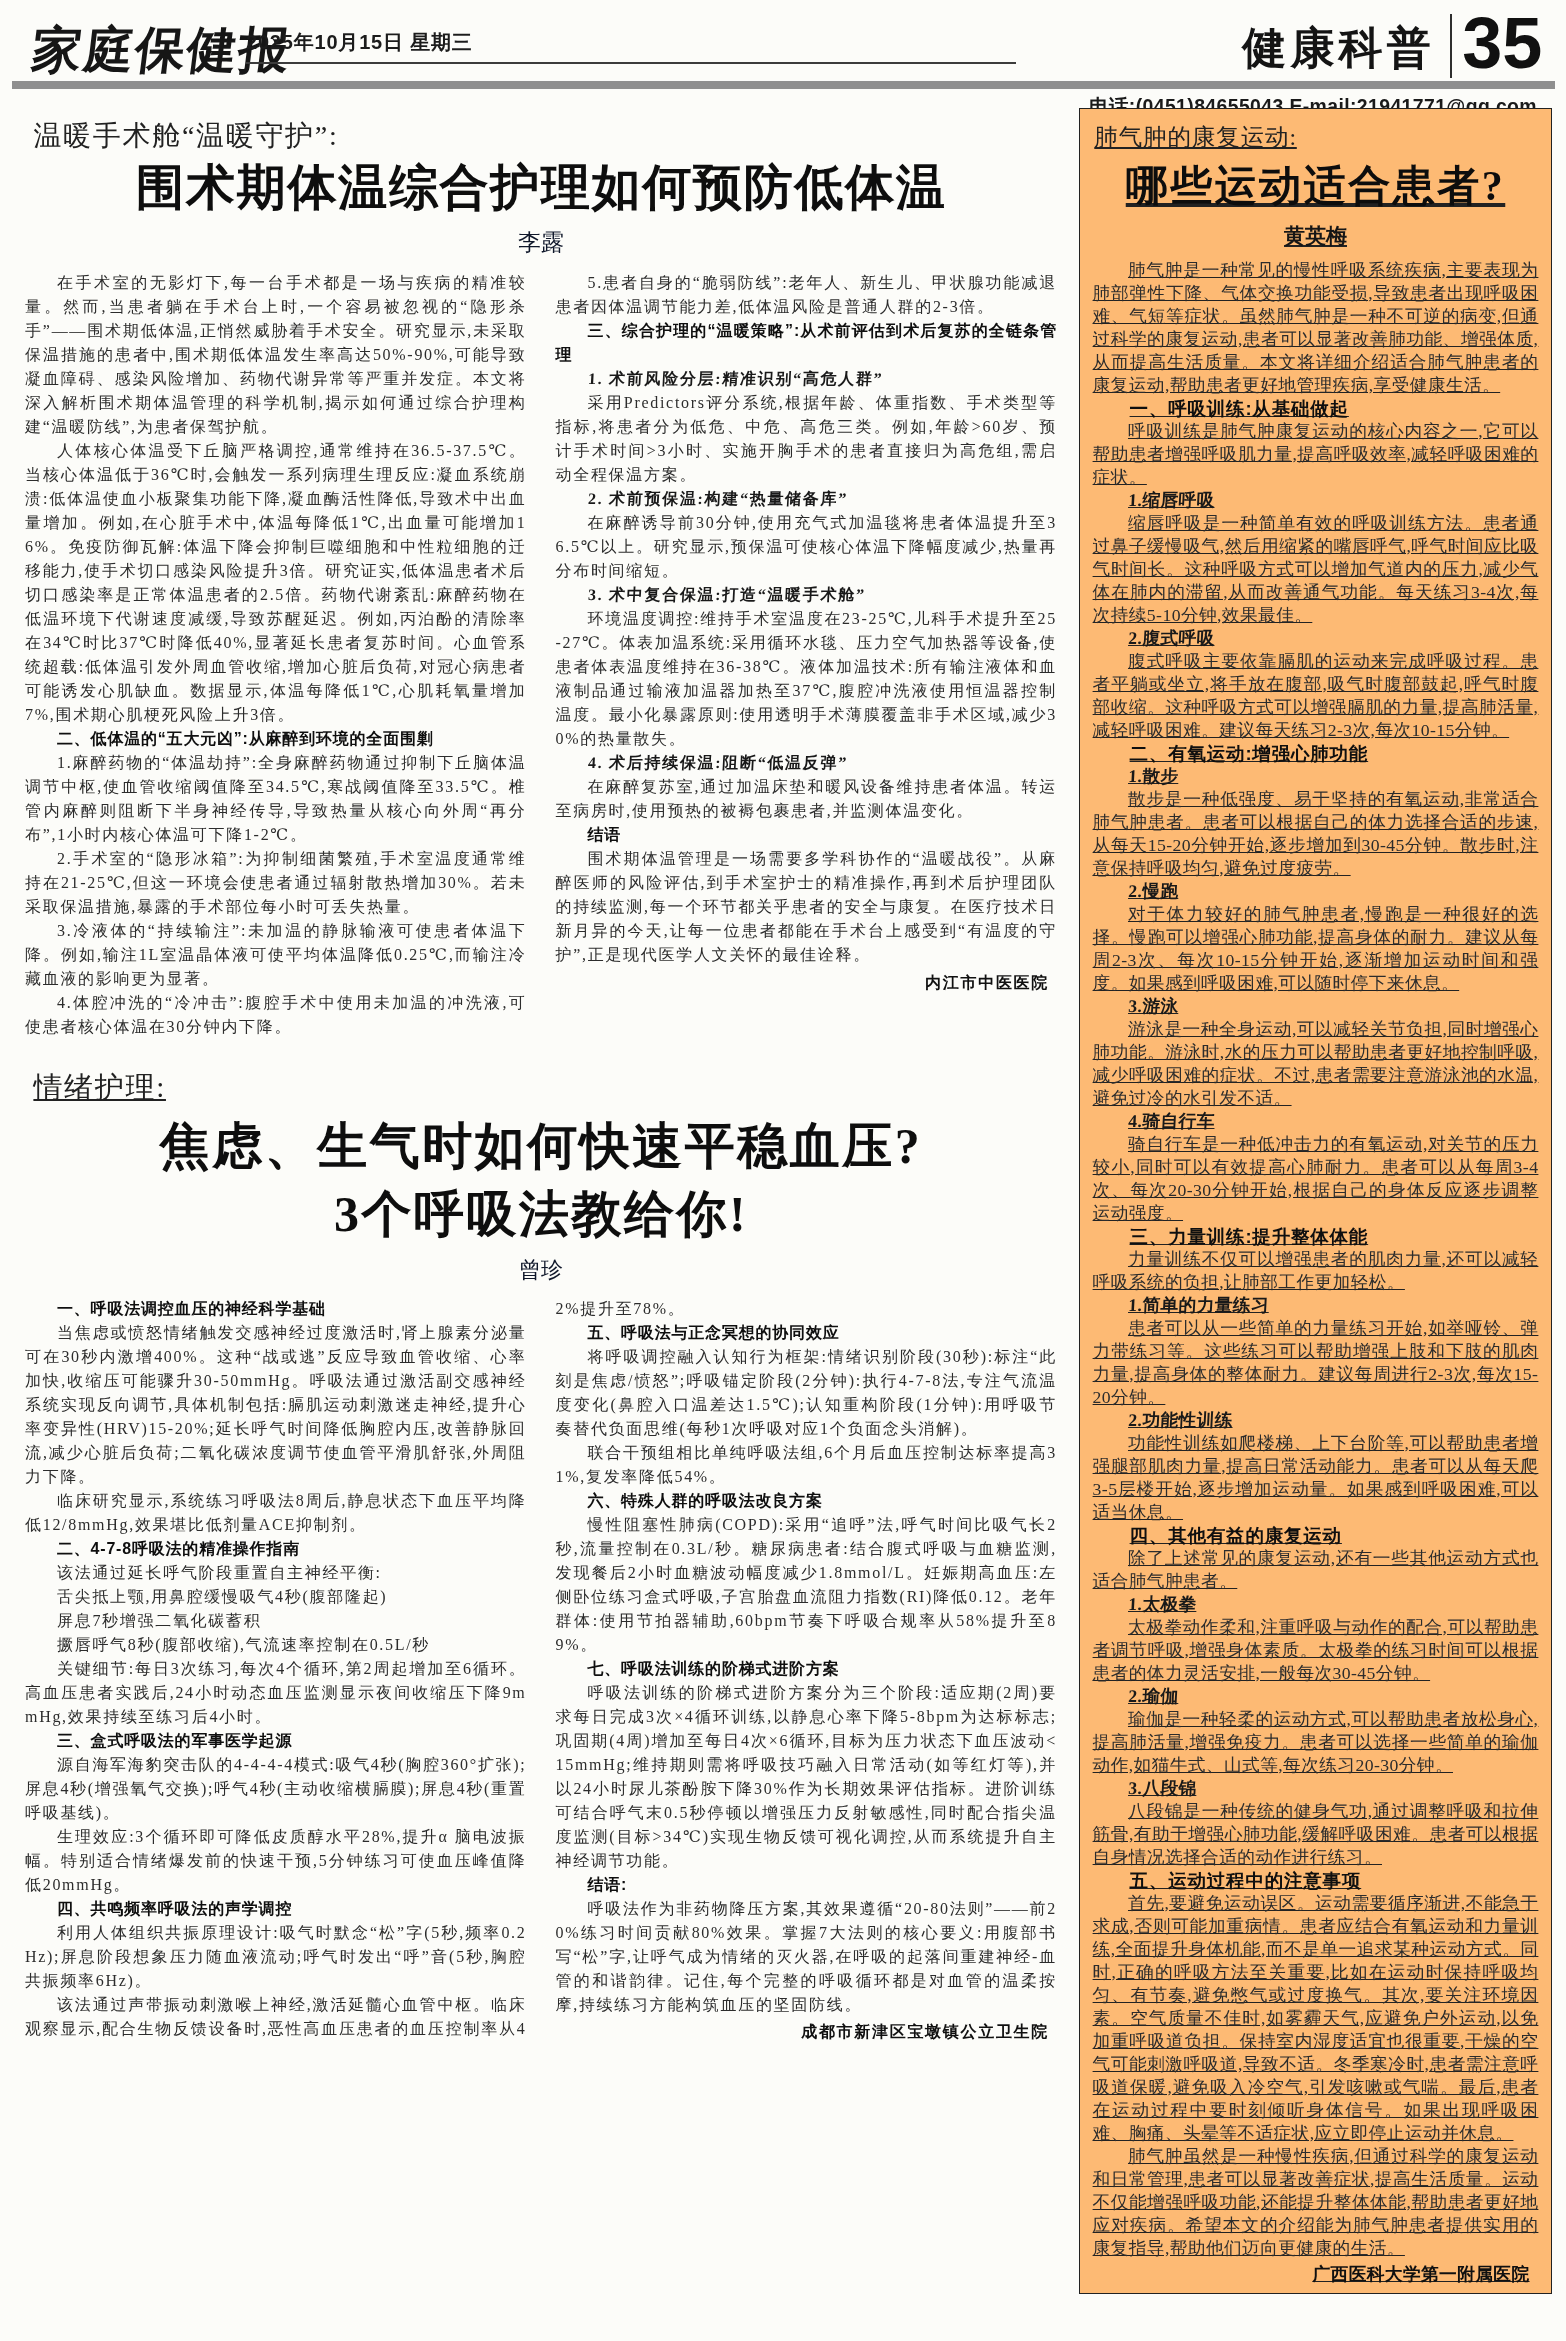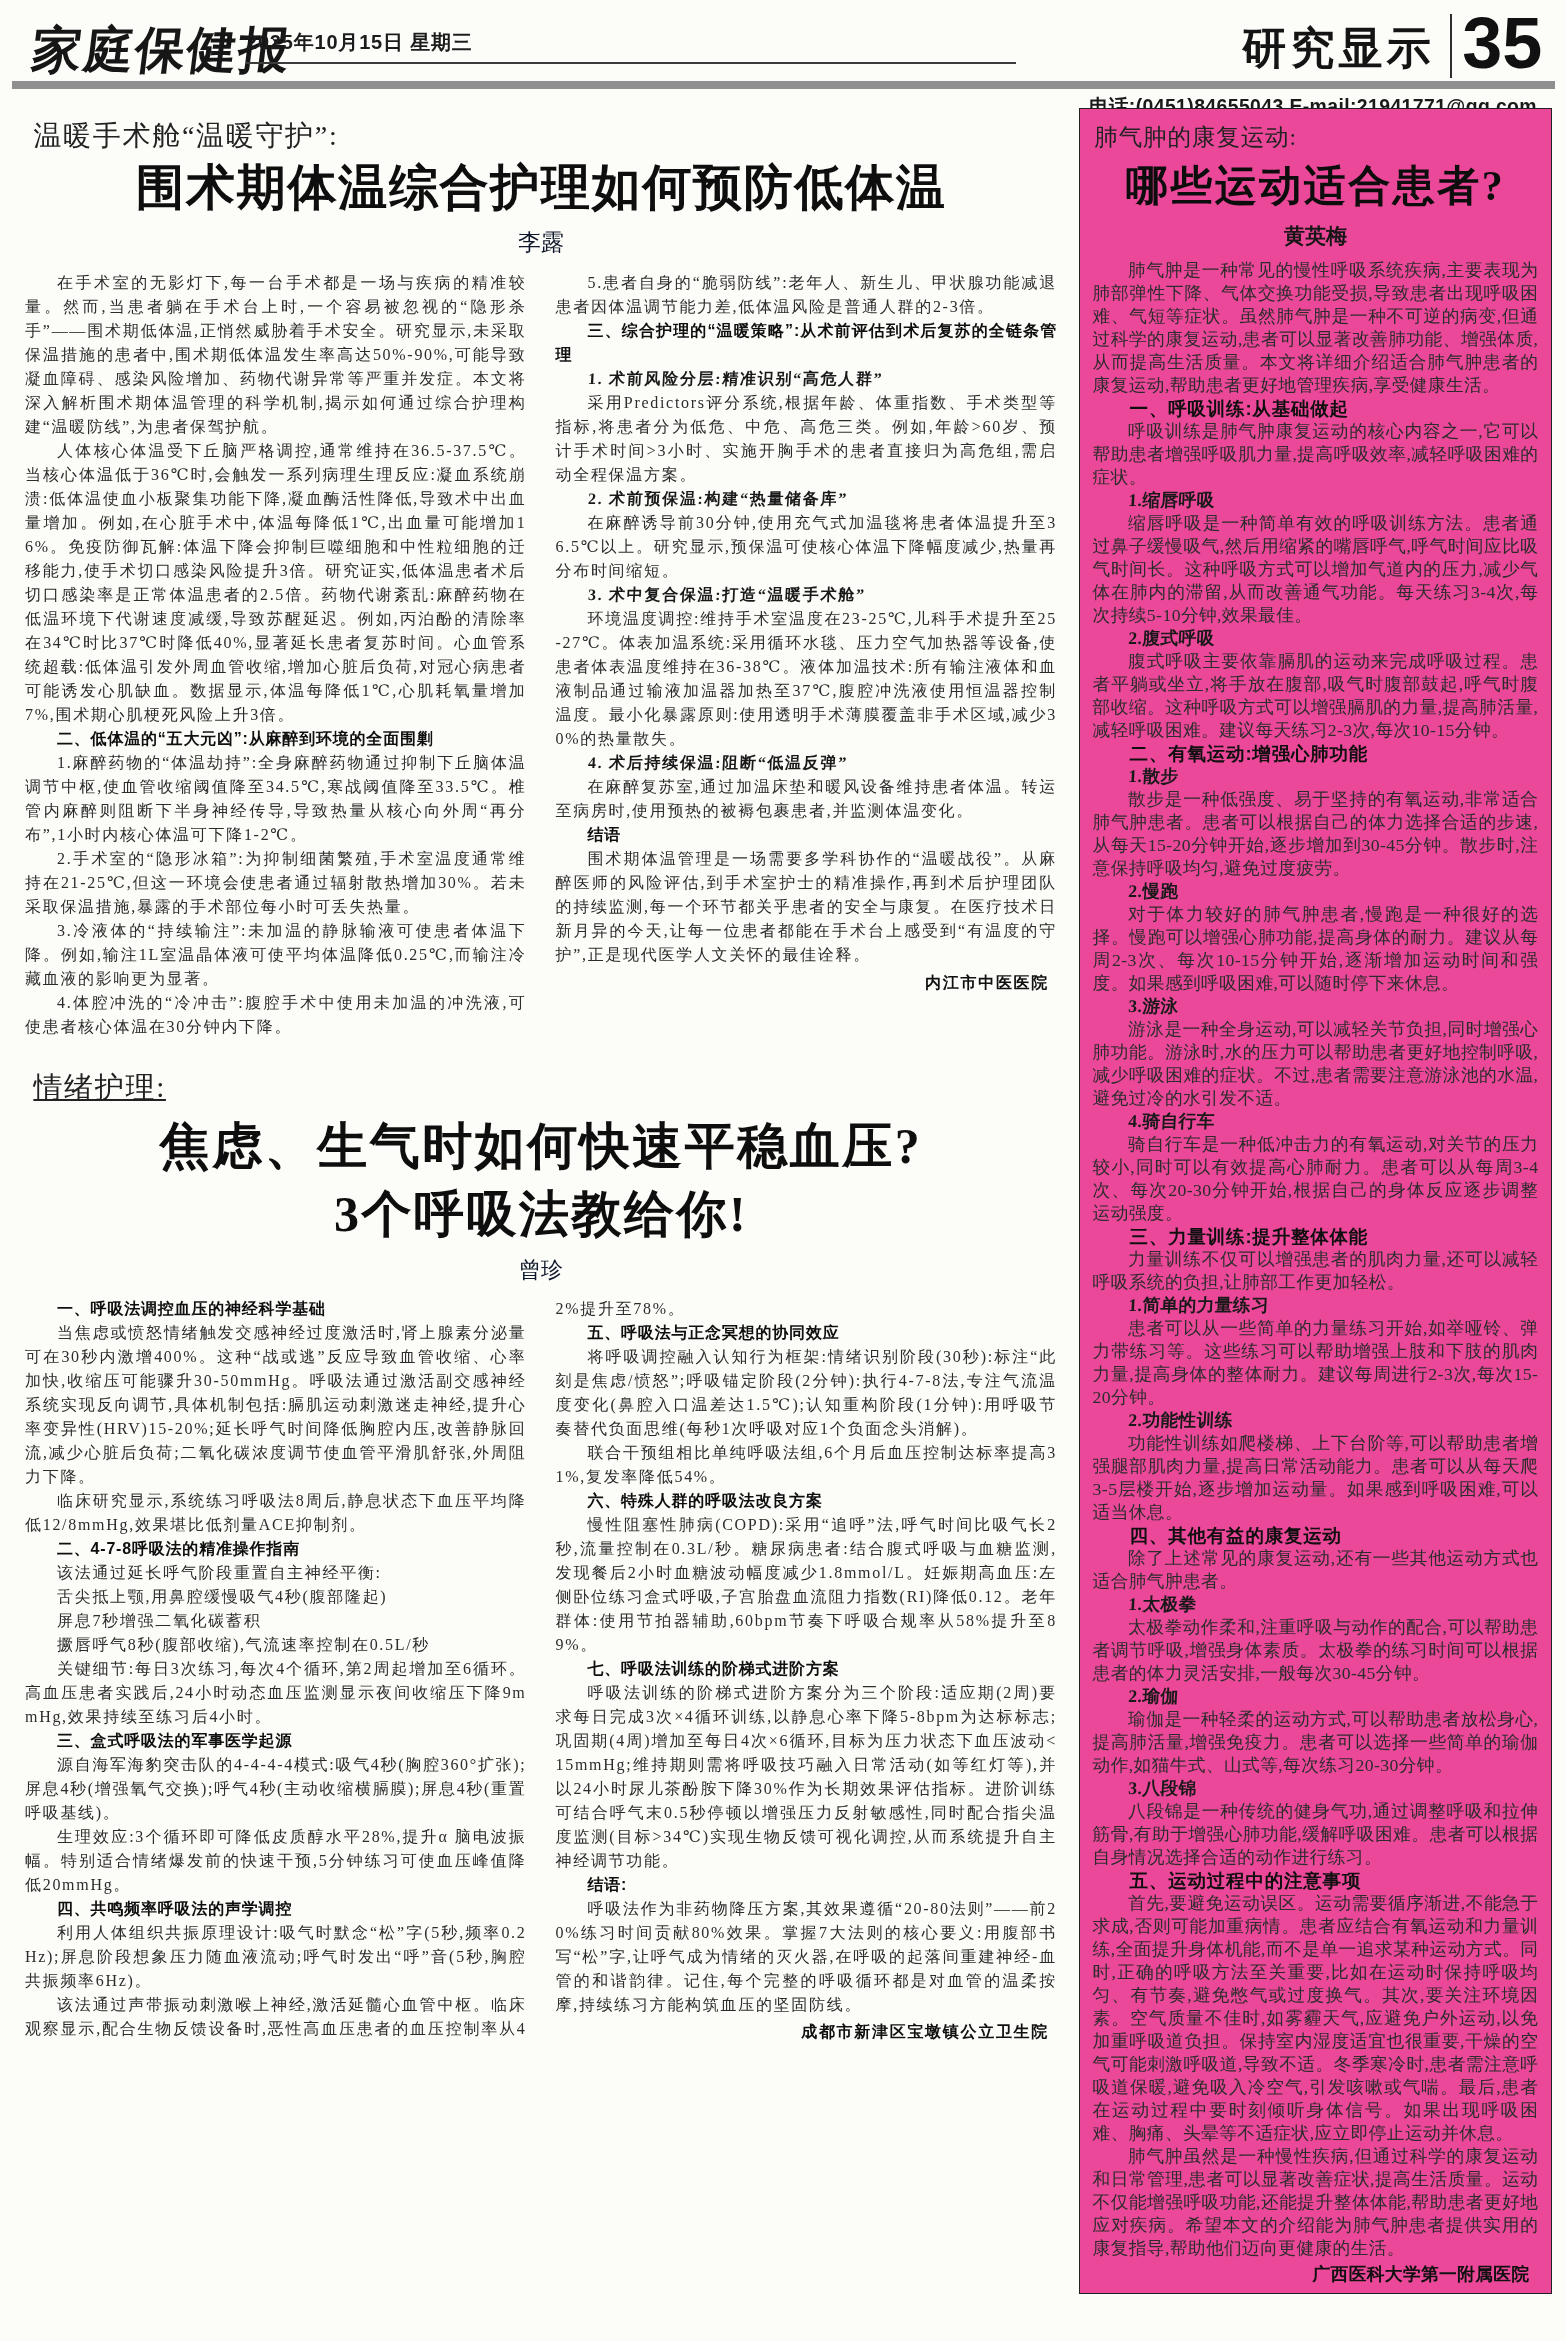--- a/index.html
+++ b/index.html
@@ -60,40 +60,41 @@
     font-family:"Liberation Sans","DejaVu Sans",sans-serif; font-weight:bold; color:#101010;
   }
   .a2 { margin-top:29px; }
   .a2 .kicker { margin:0 0 1.7px 8.4px; font-size:29px;text-decoration:underline; }
   .a2 .headline { font-size:50px; letter-spacing:2.5px; line-height:1.35; }
   .a2 .author { margin:6.7px 0 11.8px 0; font-size:22px; }
   
   .right-box {
     position:absolute; top:108px; left:1079px; width:473px; height:2186px;
     border:1.7px solid #222; box-sizing:border-box; padding:8.4px 12.6px 0 12.6px;
-    background:#ec4899;
+    background:#fdba74;
+    text-decoration:underline;
   }
   .rb-kicker { font-size:23.6px; letter-spacing:0.8px; margin:3.4px 0 0 1.7px; color:#222; }
   .rb-headline { text-align:center; font-size:42px; font-weight:bold; letter-spacing:2.5px; margin:5px 0 0 0; color:#0d0d0d; }
   .rb-author {
     text-align:center; font-size:21px; font-weight:bold; margin:8.4px 0 8.4px 0;
     font-family:"Liberation Sans","DejaVu Sans",sans-serif; color:#161616;
   }
   .rb-body { font-size:17.7px; line-height:23px; letter-spacing:0.4px; color:#2c2c2c; word-break:break-all; }
   .rb-body .para-h { font-size:18.5px; }
 </style>
 </head>
 <body>
 
 <div class="page">
 
   <div class="masthead">家庭保健报</div>
   <div class="date-line">2025年10月15日 星期三</div>
   <div class="date-rule"></div>
-  <div class="section-title">研究显示</div>
+  <div class="section-title">健康科普</div>
   <div class="header-vrule"></div>
   <div class="page-number">35</div>
   <div class="thick-rule"></div>
   <div class="contact-line">电话:(0451)84655043  E-mail:21941771@qq.com</div>
 
   <div class="left-region">
 
     <section class="article a1">
       <div class="kicker">温暖手术舱“温暖守护”:</div>
       <h1 class="headline">围术期体温综合护理如何预防低体温</h1>

